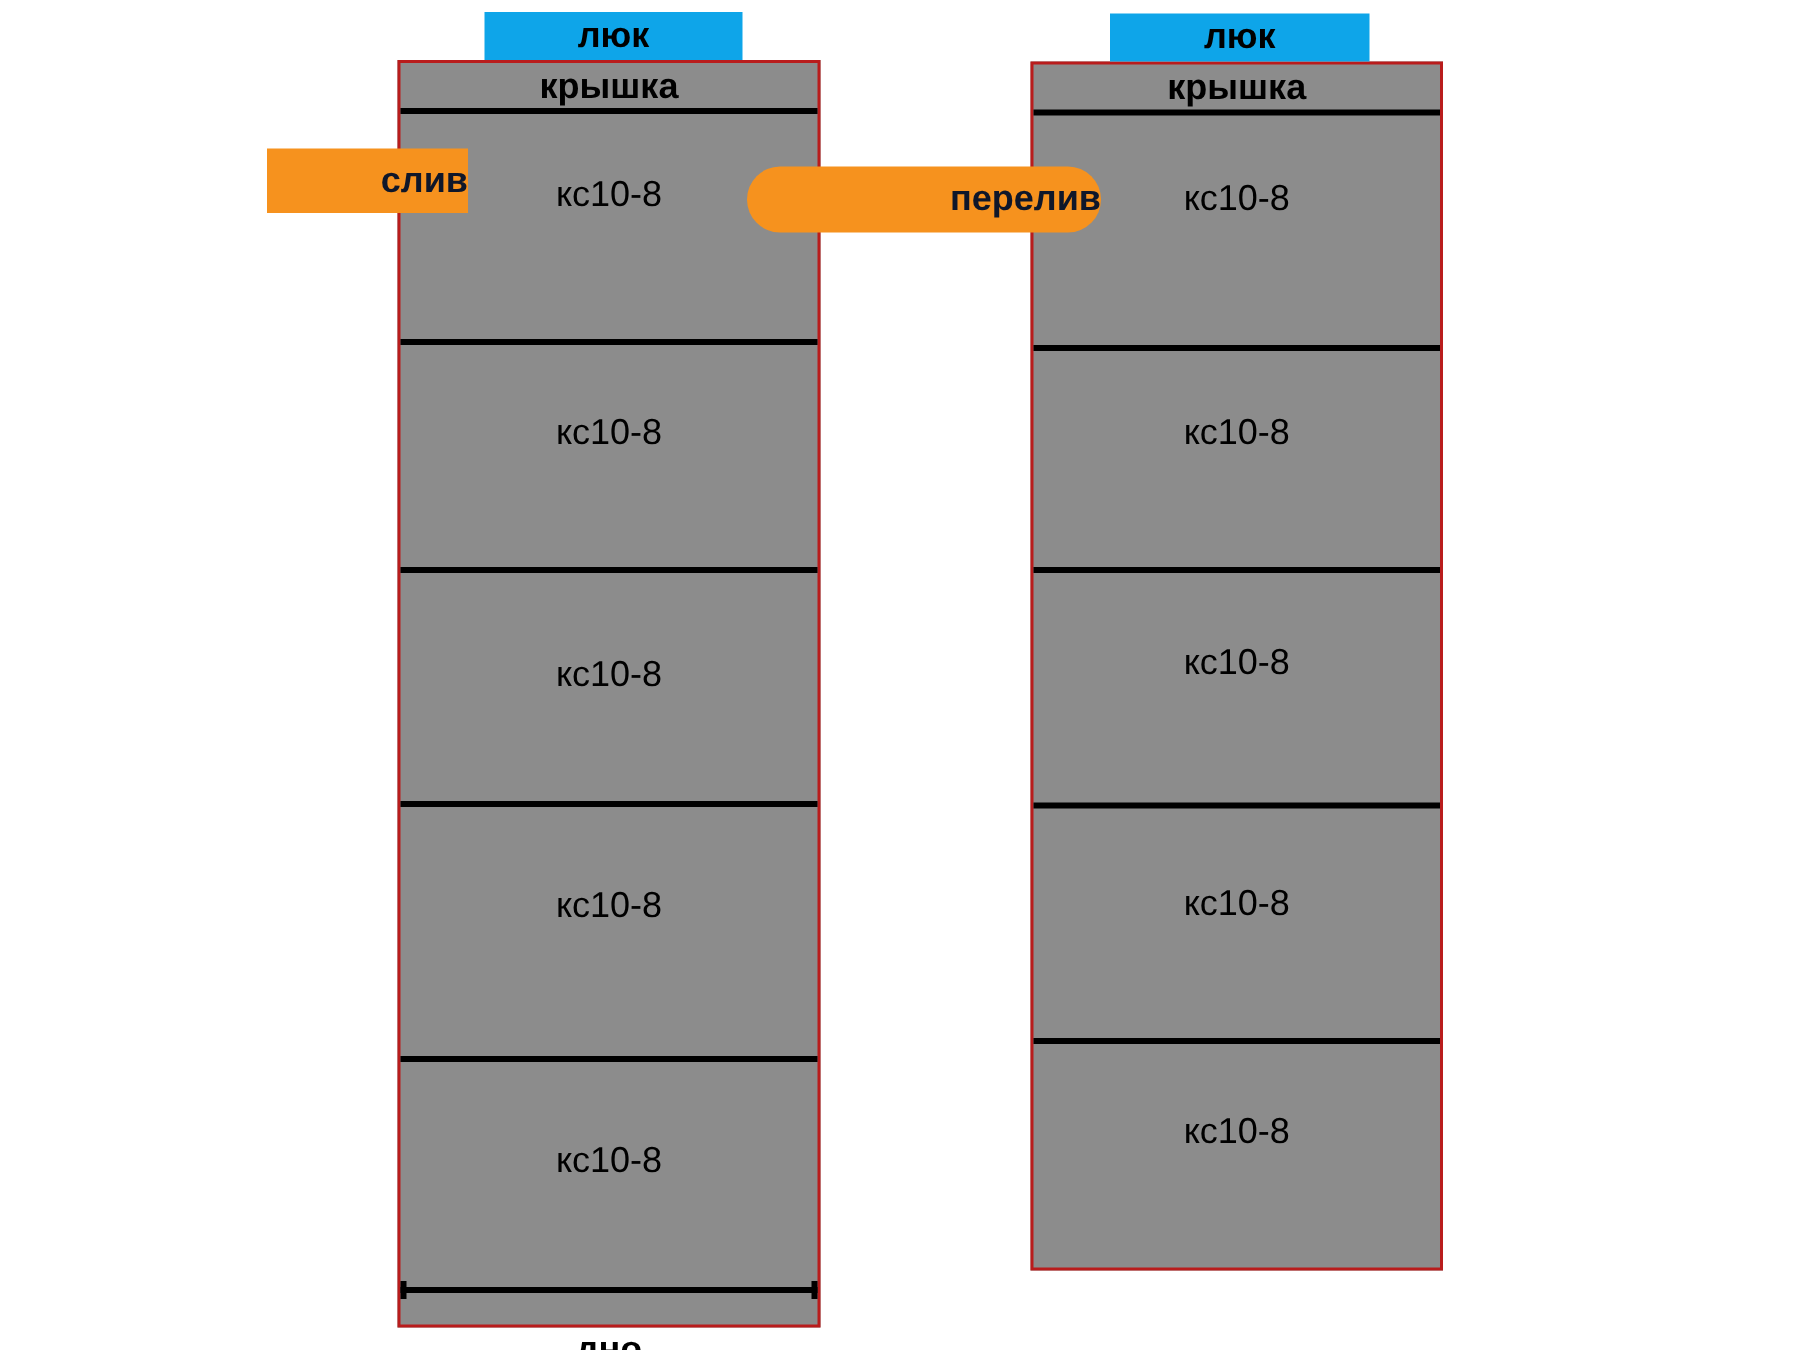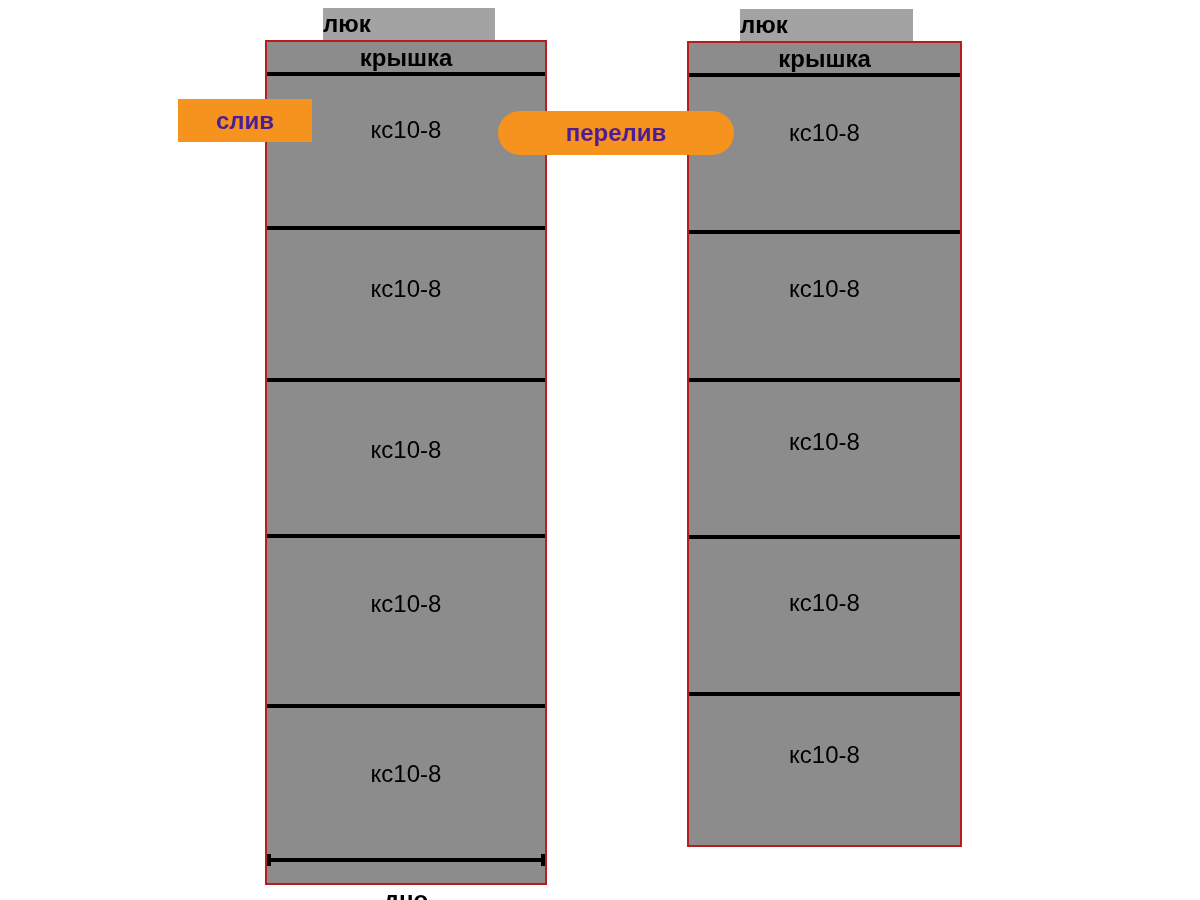--- a/index.html
+++ b/index.html
@@ -22,24 +22,25 @@
     border: 2px solid #b91c1c;
     box-sizing: border-box;
     z-index: 1;
   }
   .tank-left  { left: 265px; top: 40px; width: 282px; height: 845px; }
   .tank-right { left: 687px; top: 41px; width: 275px; height: 806px; }
 
   
   .hatch {
     position: absolute;
-    background: #a3a3a3;
+    background: #0ea5e9;
     color: #000;
     font-weight: bold;
     font-size: 24px;
+    text-align: center;
     z-index: 2;
   }
   .hatch-left  { left: 323px; top: 8px; width: 172px; height: 32px; line-height: 32px; }
   .hatch-right { left: 740px; top: 9px; width: 173px; height: 32px; line-height: 32px; }
 
   
   .lid-label {
     position: absolute;
     top: 2px; left: 0;
     width: 100%;
@@ -91,24 +92,24 @@
     text-align: center;
     font-weight: bold;
     font-size: 24px;
     color: #000;
   }
 
   
   .pipe {
     position: absolute;
     background: #f6921e;
-    color: #4c1d95;
+    color: #0f172a;
     font-weight: bold;
     font-size: 24px;
-    text-align: center;
+    text-align: right;
     z-index: 3;
   }
   .pipe-drain    { left: 178px; top: 99px;  width: 134px; height: 43px; line-height: 43px; }
   .pipe-overflow { left: 498px; top: 111px; width: 236px; height: 44px; line-height: 44px; border-radius: 22px; }
 </style>
 </head>
 <body>
 
 <div class="canvas">
 

